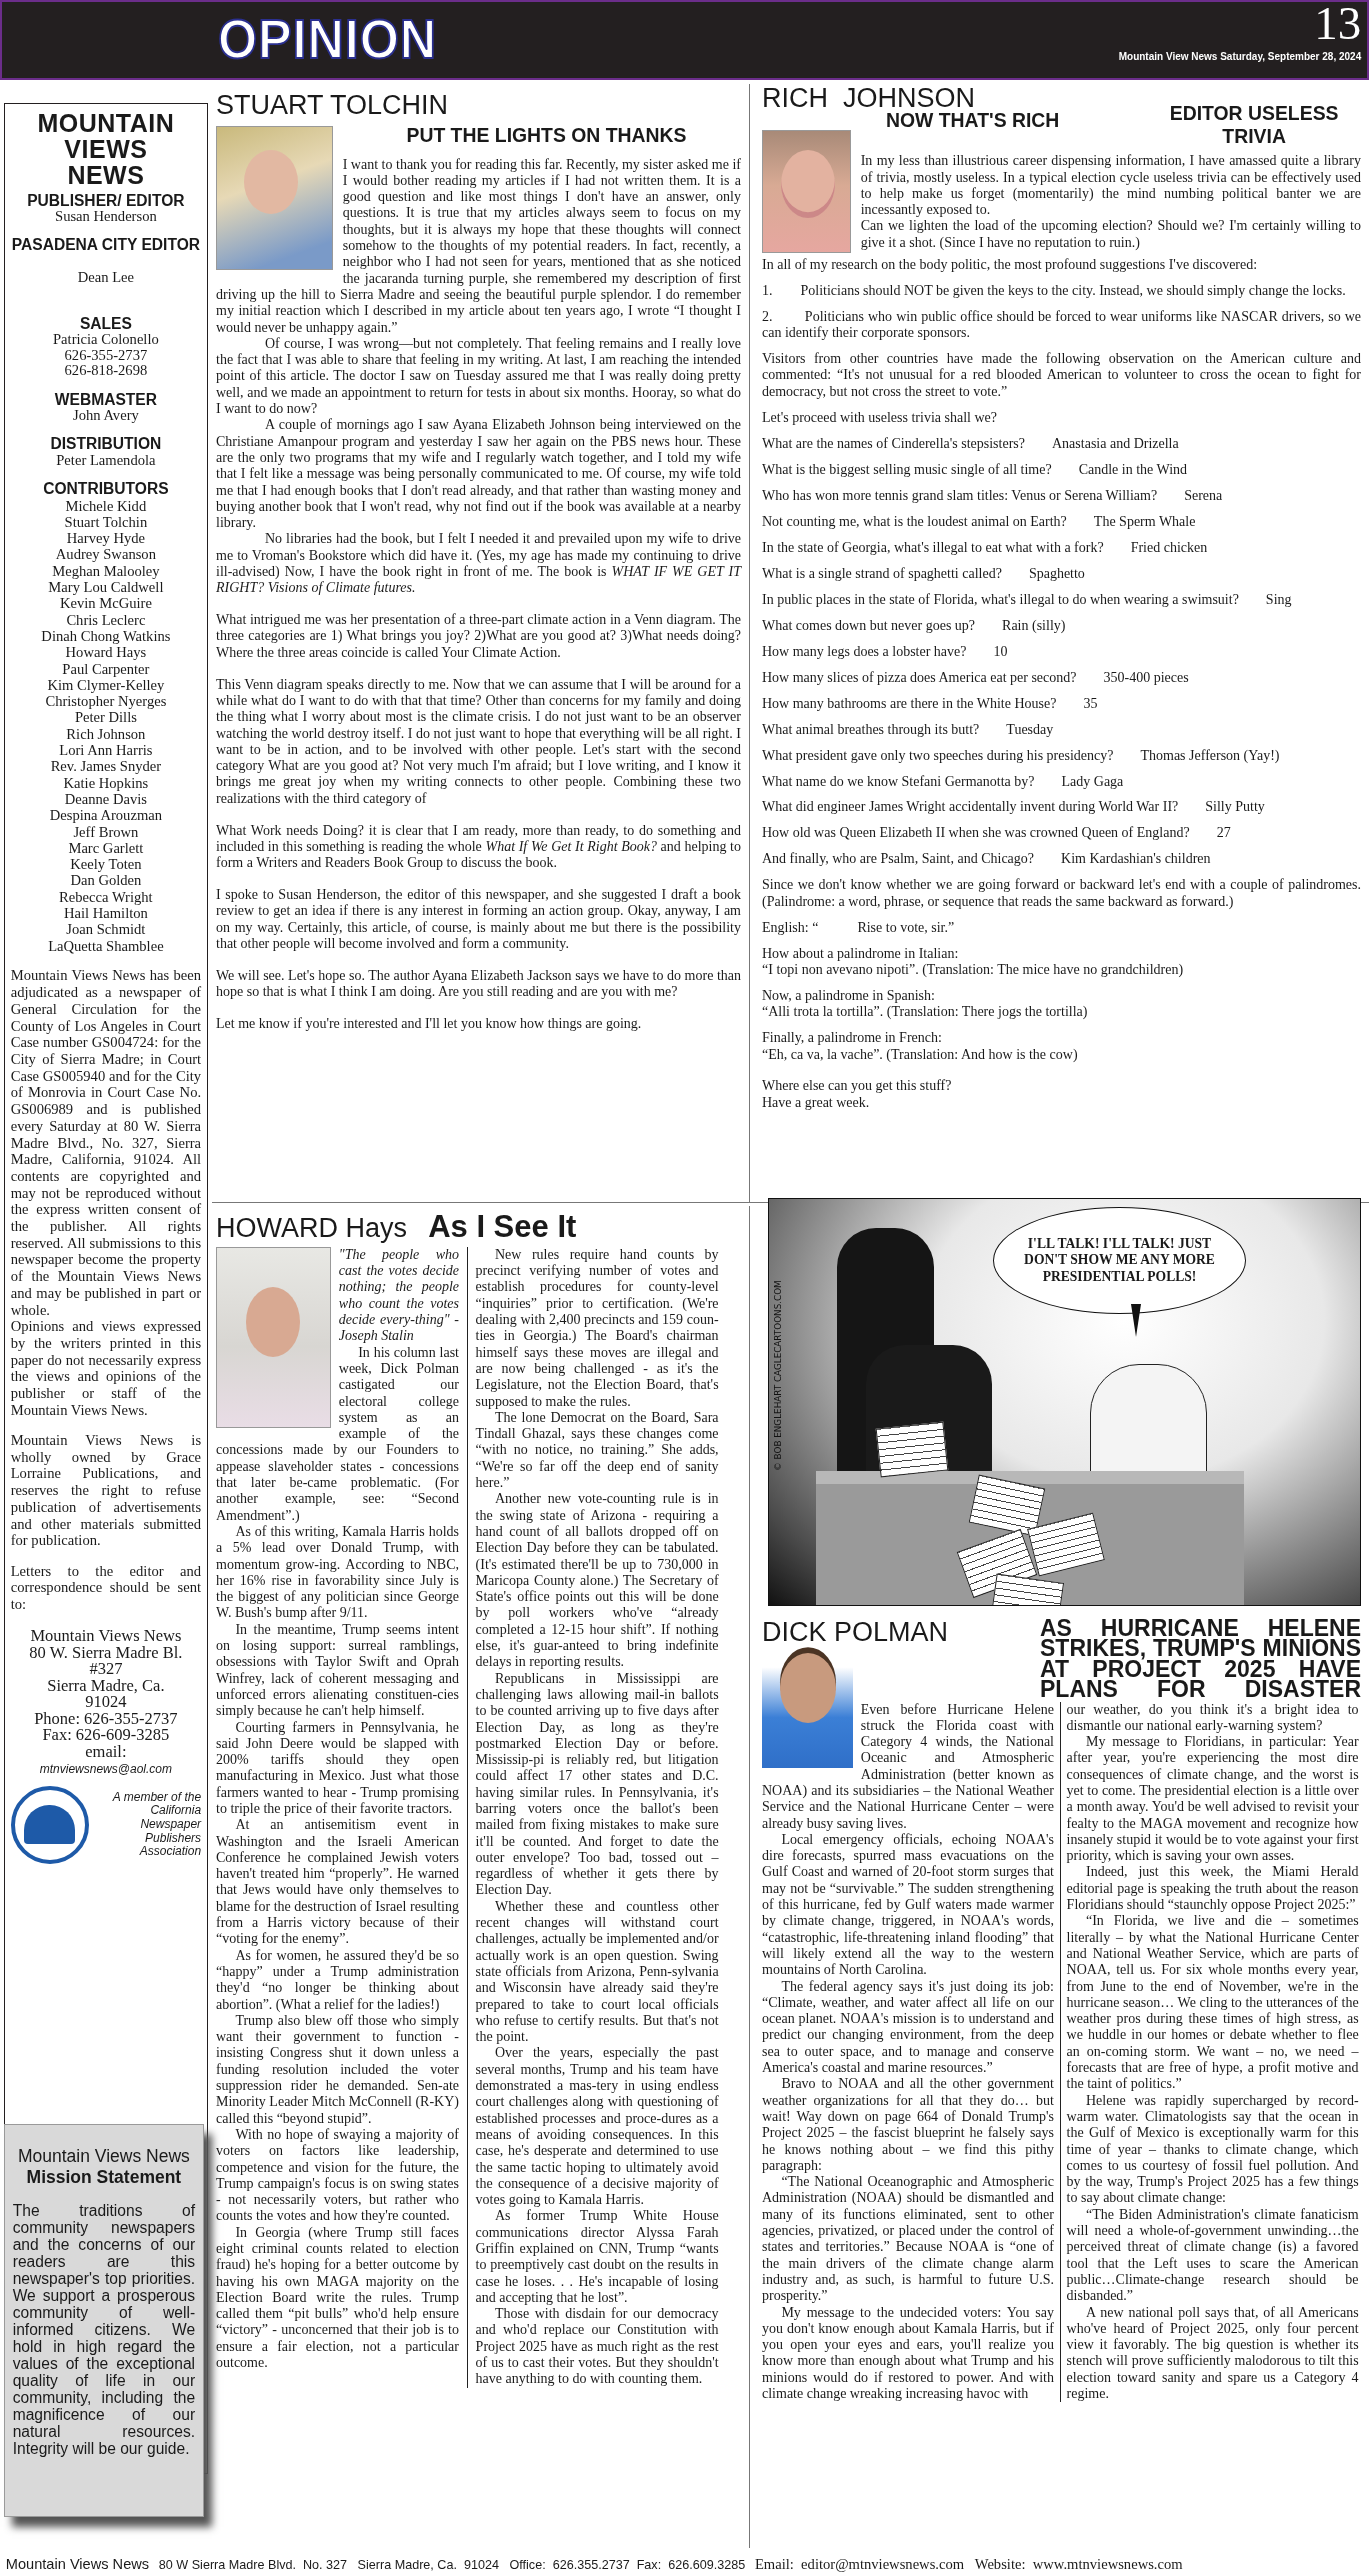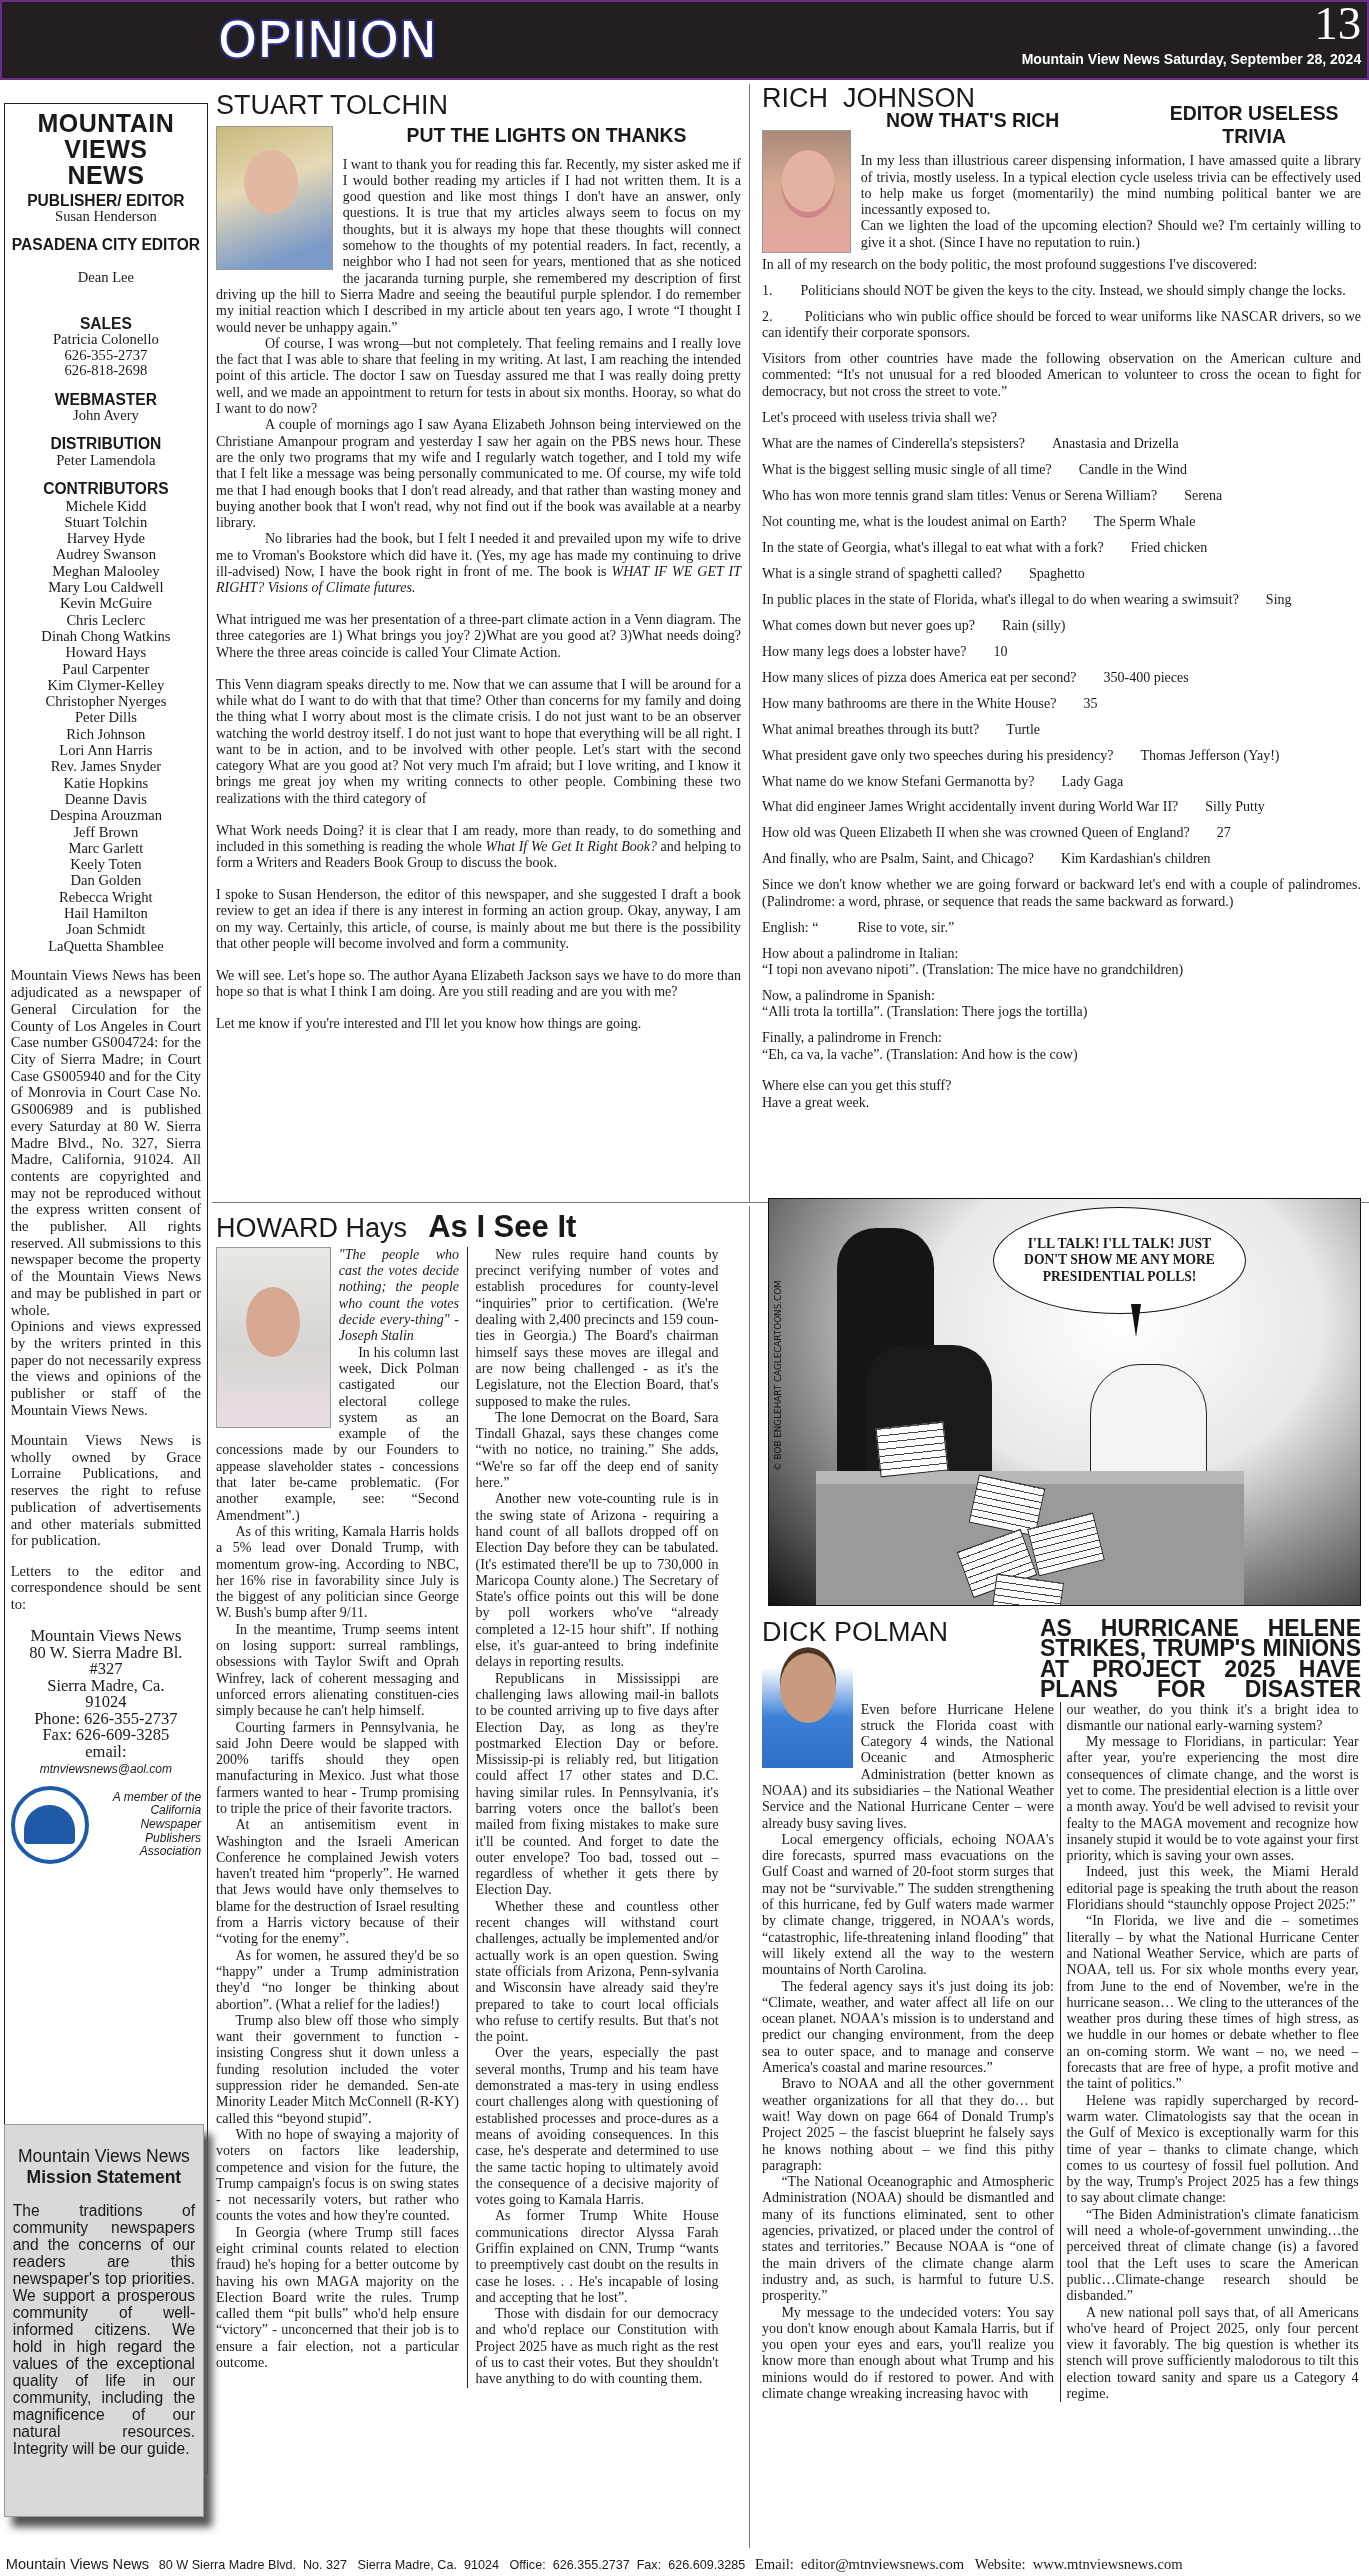--- a/index.html
+++ b/index.html
@@ -3,21 +3,21 @@
 <meta charset="utf-8">
 <style>
   * { box-sizing: border-box; margin: 0; padding: 0; }
   html, body { width: 1369px; height: 2576px; background: #fff; overflow: hidden; }
   body { position: relative; font-family: "Liberation Serif", "DejaVu Serif", serif; color: #1a1a1a; }
 
   
   .masthead { position: absolute; left: 0; top: 0; width: 1369px; height: 80px; background: #231f20; border: 2.9px solid #6b2d8a; }
   .masthead .section-title { position: absolute; left: 216px; top: 3.9px; font-family: "Liberation Sans", sans-serif; font-weight: bold; font-size: 56px; letter-spacing: 1px; color: #fff; -webkit-text-stroke: 1.9px #2a2f8f; transform: scaleX(0.9); transform-origin: left; }
   .masthead .page-number { position: absolute; right: 5.8px; top: -5.8px; font-family: "Liberation Serif", serif; font-size: 47px; color: #fff; }
-  .masthead .dateline { position: absolute; right: 5.8px; top: 49px; font-family: "Liberation Sans", sans-serif; font-weight: bold; font-size: 14px; color: #fff; }
+  .masthead .dateline { position: absolute; right: 5.8px; top: 49px; font-family: "Liberation Sans", sans-serif; font-weight: bold; font-size: 10px; color: #fff; }
 
   
   .sidebar { position: absolute; left: 3.9px; top: 103px; width: 204px; height: 2371px; border: 1.9px solid #231f20; padding: 3.9px 5.8px; text-align: center; }
   .sidebar .paper-name { font-family: "Liberation Sans", sans-serif; font-weight: bold; font-size: 25px; line-height: 26px; letter-spacing: 0.5px; margin-top: 1.9px; }
   .sidebar .role { font-family: "Liberation Sans", sans-serif; font-weight: bold; font-size: 15.6px; line-height: 17.5px; margin-top: 3.9px; }
   .sidebar .person { font-size: 14.6px; line-height: 15.6px; }
   .sidebar .contributors { font-size: 14.6px; line-height: 16.3px; }
   .sidebar .legal { text-align: justify; font-size: 14.6px; line-height: 16.7px; margin-top: 13.6px; hyphens: auto; }
   .sidebar .address { font-size: 16.5px; line-height: 16.5px; margin-top: 15.6px; }
   .sidebar .email { font-family: "Liberation Sans", sans-serif; font-style: italic; font-size: 12px; margin-top: 1.9px; }
@@ -294,21 +294,21 @@
       <div class="trivia-row">
         <span class="q">How many slices of pizza does America eat per second?</span>
         <span class="a">350-400 pieces</span>
       </div>
       <div class="trivia-row">
         <span class="q">How many bathrooms are there in the White House?</span>
         <span class="a">35</span>
       </div>
       <div class="trivia-row">
         <span class="q">What animal breathes through its butt?</span>
-        <span class="a">Turtle</span>
+        <span class="a">Tuesday</span>
       </div>
       <div class="trivia-row">
         <span class="q">What president gave only two speeches during his presidency?</span>
         <span class="a">Thomas Jefferson (Yay!)</span>
       </div>
       <div class="trivia-row">
         <span class="q">What name do we know Stefani Germanotta by?</span>
         <span class="a">Lady Gaga</span>
       </div>
       <div class="trivia-row">

